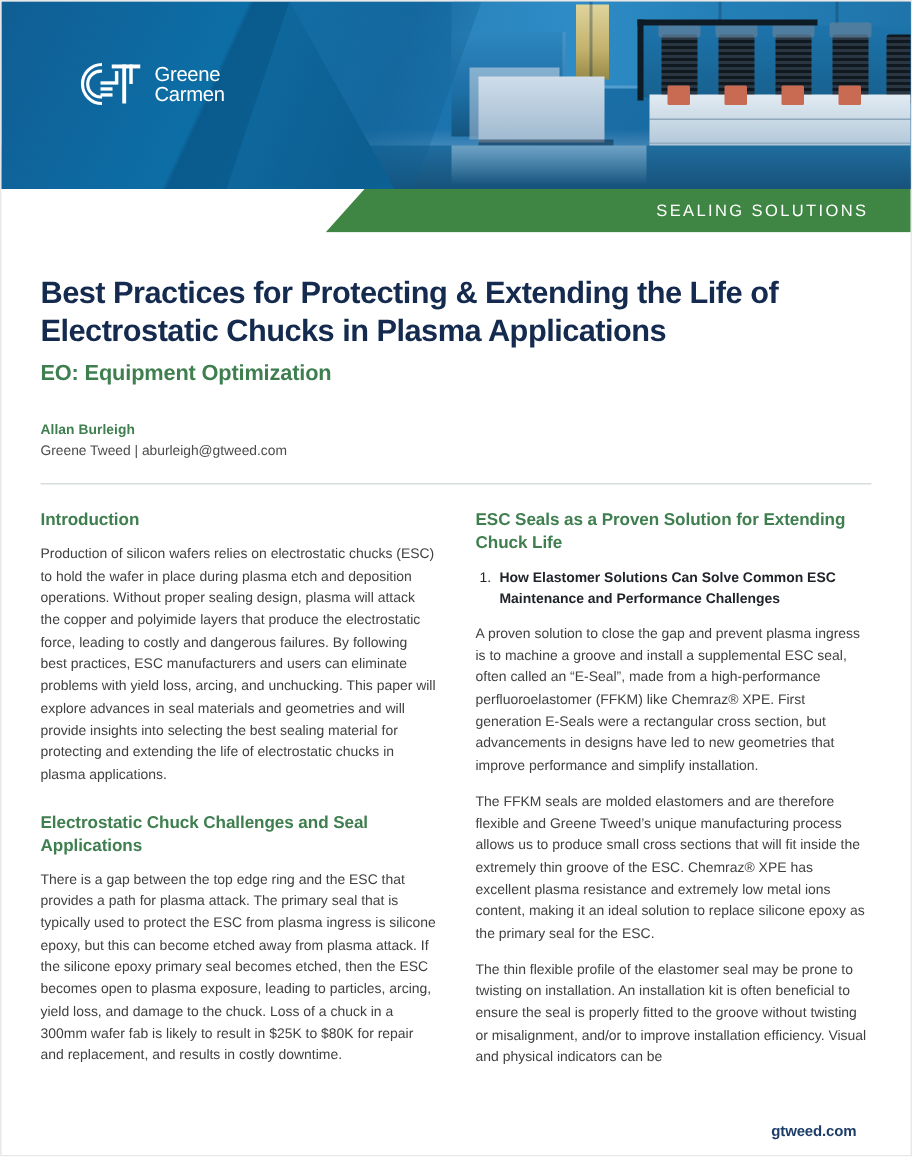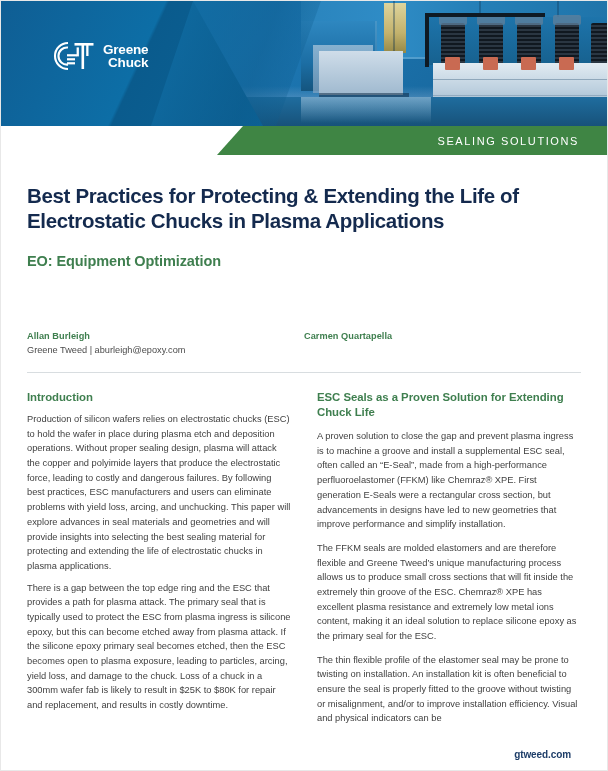--- a/index.html
+++ b/index.html
@@ -86,21 +86,21 @@
   .hero-overlay2 {
     position:absolute; left:150px; top:0; width:170px; height:125px;
     background:linear-gradient(110deg, rgba(16,110,165,.92) 0%, rgba(13,92,142,.55) 60%, rgba(13,92,142,0) 100%);
     clip-path:polygon(42px 0, 170px 0, 125px 125px, 0 125px);
   }
 
   
   .logo { position:absolute; left:47px; top:38px; display:flex; align-items:center; }
   .logo svg { display:block; }
   .logo-words { margin-left:3px; color:#fff; line-height:.98; }
-  .logo-words div { font-size:13.5px; font-weight:700; letter-spacing:-.2px;text-align:right; }
+  .logo-words div { font-size:13.5px; font-weight:400; letter-spacing:-.2px; }
 
   
   .band-wrap { position:relative; width:608px; height:29px; background:#fff; }
   .band {
     position:absolute; right:0; top:0; width:392px; height:29px;
     background:#3f8544;
     clip-path:polygon(26px 0, 392px 0, 392px 29px, 0 29px);
     display:flex; align-items:center; justify-content:flex-end;
   }
   .band-text {
@@ -109,27 +109,27 @@
   }
 
   
   .content { padding:0 26px; }
   .doc-title {
     margin-top:28px;
     font-size:20.5px; font-weight:700; line-height:1.22;
     color:#142a4e; letter-spacing:-.35px;
   }
   .doc-subtitle {
-    margin-top:20px;
+    margin-top:8px;
     font-size:14.5px; font-weight:700; color:#3f7f4f; letter-spacing:-.1px;
   }
 
   .authors { display:flex; margin-top:24px; }
   .author { width:50%; }
-  .author-name { font-size:9.2px; font-weight:700; color:#3f7f4f; letter-spacing:.05px;margin-top:38px; }
+  .author-name { font-size:9.2px; font-weight:700; color:#3f7f4f; letter-spacing:.05px; }
   .author-meta { font-size:9.2px; color:#4b4b4b; margin-top:4px; }
 
   .rule { height:1px; background:#d8dde0; margin-top:17px; }
 
   .cols { display:flex; gap:26px; margin-top:17px; }
   .col { width:50%; }
 
   h2.sec {
     font-size:11.4px; font-weight:700; color:#3f7f4f;
     line-height:1.32; letter-spacing:-.05px;
@@ -206,58 +206,61 @@
           <rect x="19" y="19.2" width="8" height="2.2" fill="#ffffff"></rect>
           <rect x="19" y="23.2" width="8" height="2.2" fill="#ffffff"></rect>
           <rect x="26.5" y="4" width="19" height="2.6" fill="#ffffff"></rect>
           <rect x="33.5" y="4" width="2.6" height="26" fill="#ffffff"></rect>
           <rect x="38.2" y="4" width="2.3" height="13" fill="#ffffff"></rect>
           <rect x="28.6" y="8.4" width="2.3" height="9" fill="#ffffff"></rect>
         </svg>
       </span>
       <span class="logo-words">
         <div>Greene</div>
-        <div>Chuck</div>
+        <div>Carmen</div>
       </span>
     </div>
   </div>
 
   <div class="band-wrap">
     <div class="band">
       <span class="band-text">SEALING SOLUTIONS</span>
     </div>
   </div>
 
   <div class="content">
 
     <h1 class="doc-title">Best Practices for Protecting &amp; Extending the Life of Electrostatic Chucks in Plasma Applications</h1>
     <div class="doc-subtitle">EO: Equipment Optimization</div>
 
     <div class="authors">
       <div class="author">
         <div class="author-name">Allan Burleigh</div>
-        <div class="author-meta">Greene Tweed | aburleigh@epoxy.com</div>
+        <div class="author-meta">Greene Tweed | aburleigh@gtweed.com</div>
       </div>
       <div class="author">
-        <div class="author-name">Carmen Quartapella</div>
       </div>
     </div>
 
     <div class="rule"></div>
 
     <div class="cols">
 
       <div class="col">
         <h2 class="sec">Introduction</h2>
         <p class="body">Production of silicon wafers relies on electrostatic chucks (ESC) to hold the wafer in place during plasma etch and deposition operations. Without proper sealing design, plasma will attack the copper and polyimide layers that produce the electrostatic force, leading to costly and dangerous failures. By following best practices, ESC manufacturers and users can eliminate problems with yield loss, arcing, and unchucking. This paper will explore advances in seal materials and geometries and will provide insights into selecting the best sealing material for protecting and extending the life of electrostatic chucks in plasma applications.</p>
+        <h2 class="sec spaced">Electrostatic Chuck Challenges and Seal Applications</h2>
         <p class="body">There is a gap between the top edge ring and the ESC that provides a path for plasma attack. The primary seal that is typically used to protect the ESC from plasma ingress is silicone epoxy, but this can become etched away from plasma attack. If the silicone epoxy primary seal becomes etched, then the ESC becomes open to plasma exposure, leading to particles, arcing, yield loss, and damage to the chuck. Loss of a chuck in a 300mm wafer fab is likely to result in $25K to $80K for repair and replacement, and results in costly downtime.</p>
       </div>
 
       <div class="col">
         <h2 class="sec">ESC Seals as a Proven Solution for Extending Chuck Life</h2>
+        <ol class="numlist">
+          <li>How Elastomer Solutions Can Solve Common ESC Maintenance and Performance Challenges</li>
+        </ol>
         <p class="body tight">A proven solution to close the gap and prevent plasma ingress is to machine a groove and install a supplemental ESC seal, often called an “E-Seal”, made from a high-performance perfluoroelastomer (FFKM) like Chemraz® XPE. First generation E-Seals were a rectangular cross section, but advancements in designs have led to new geometries that improve performance and simplify installation.</p>
         <p class="body tight">The FFKM seals are molded elastomers and are therefore flexible and Greene Tweed’s unique manufacturing process allows us to produce small cross sections that will fit inside the extremely thin groove of the ESC. Chemraz® XPE has excellent plasma resistance and extremely low metal ions content, making it an ideal solution to replace silicone epoxy as the primary seal for the ESC.</p>
         <p class="body tight">The thin flexible profile of the elastomer seal may be prone to twisting on installation. An installation kit is often beneficial to ensure the seal is properly fitted to the groove without twisting or misalignment, and/or to improve installation efficiency. Visual and physical indicators can be</p>
       </div>
 
     </div>
   </div>
 
   <div class="footer">gtweed.com</div>
 

